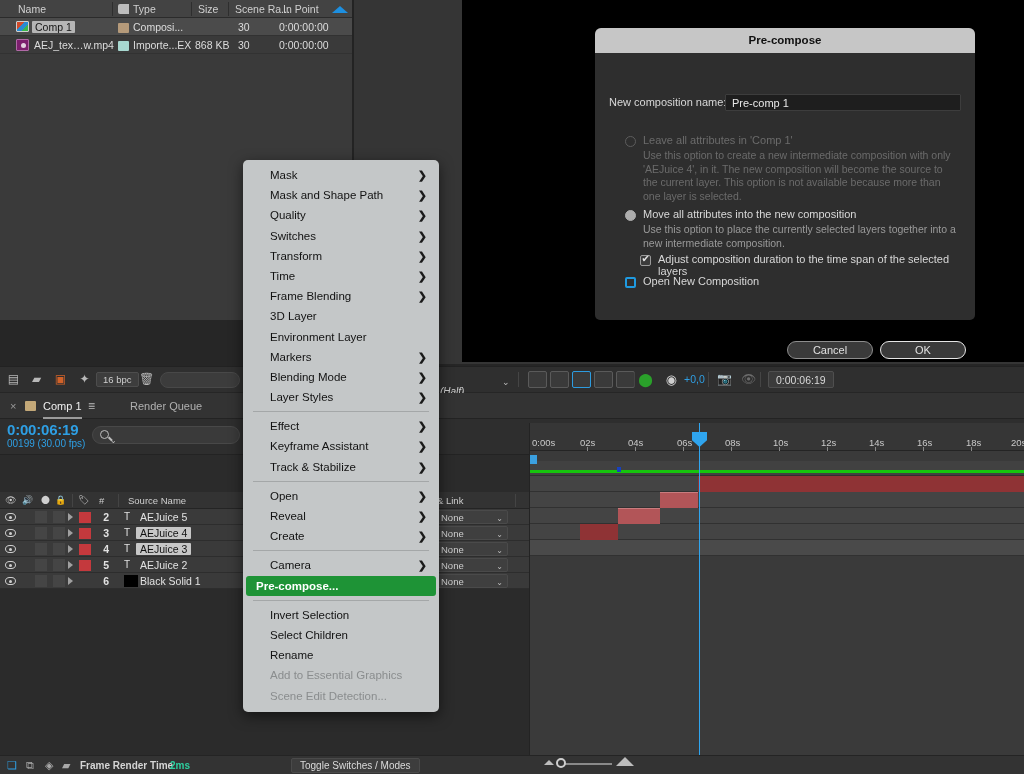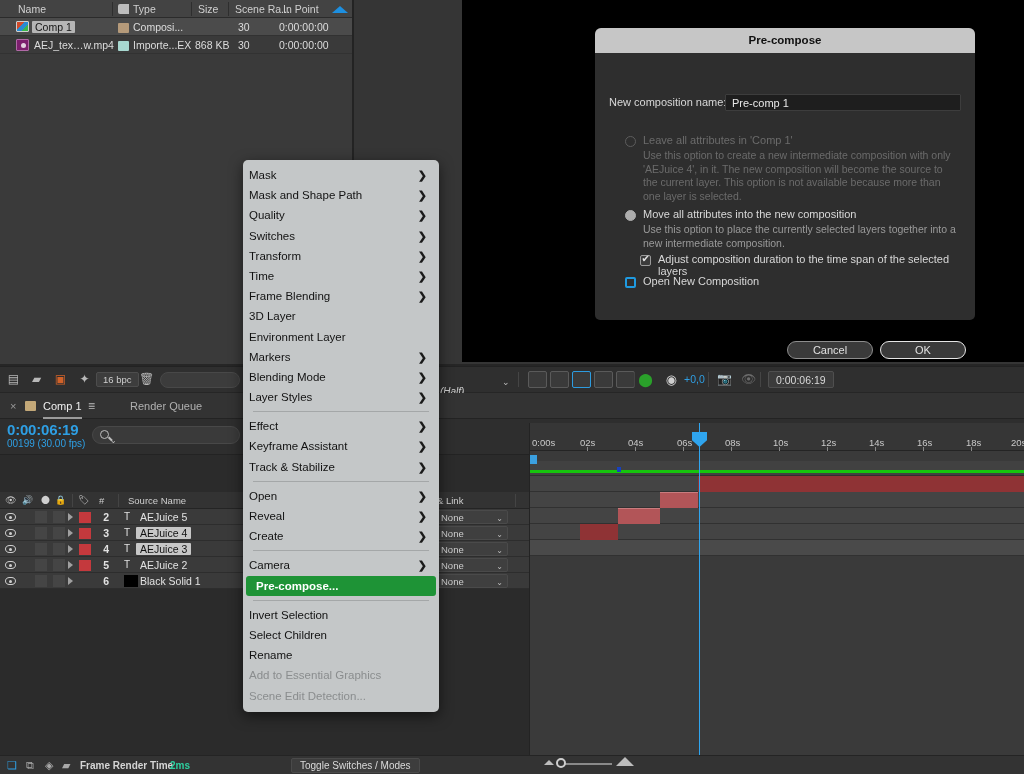--- a/index.html
+++ b/index.html
@@ -7,21 +7,21 @@
     width: 1024px; height: 774px;
     background: #1d1d1d;
     font-family: "Liberation Sans", sans-serif;
     overflow: hidden;
     -webkit-font-smoothing: antialiased;
   }
   #app { position: relative; width: 1024px; height: 774px; background: #262626; }
 
   
   #project-panel {
-    position: absolute; left: 0; top: 0; width: 352px; height: 364px;
+    position: absolute; left: 0; top: 0; width: 352px; height: 320px;
     background: #3a3a3a;
   }
   .proj-header {
     position: relative; height: 18px; background: #434343;
     border-bottom: 1px solid #2b2b2b;
     font-size: 10.5px; color: #d0d0d0;
   }
   .proj-header .col { position: absolute; top: 3px; white-space: nowrap; }
   .proj-sep { position: absolute; top: 2px; width: 1px; height: 14px; background: #2e2e2e; }
   .sort-caret {
@@ -244,21 +244,21 @@
   .mtn-l { position: absolute; left: 86px; top: 4px; width: 0;height:0; border-left:9px solid transparent;border-right:9px solid transparent;border-bottom:9px solid #bdbdbd;}
 
   
   #ctxmenu {
     position: absolute; left: 243px; top: 160px; width: 196px;
     background: #c4c7c8; border-radius: 5px;
     box-shadow: 0 4px 14px rgba(0,0,0,.55);
     padding: 5px 0 6px 0; z-index: 40;
     font-size: 11.5px; color: #121212;
   }
-  .mi { position: relative; height: 20.2px; line-height: 20.2px; padding-left: 6px; white-space: nowrap; }
+  .mi { position: relative; height: 20.2px; line-height: 20.2px; padding-left: 27px; white-space: nowrap; }
   .mi.disabled { color: #8a8d8e; }
   .mi.sel { background: #1e9336; color: #fff; margin: 0 3px; border-radius: 3px; padding-left: 10px; font-weight: bold;}
   .mi .arr {
     position: absolute; right: 12px; top: 0; line-height: 20.2px;
     font-size: 11px; color: #1a1a1a; font-weight: bold;
   }
   .msep { height: 1px; background: #a4a7a8; margin: 4px 10px; }
 
   
   #dialog {

